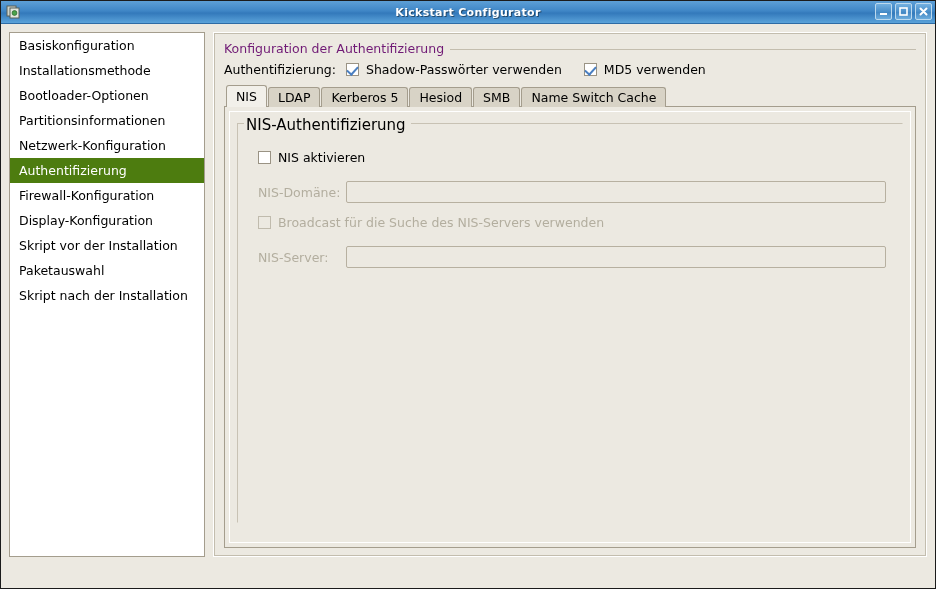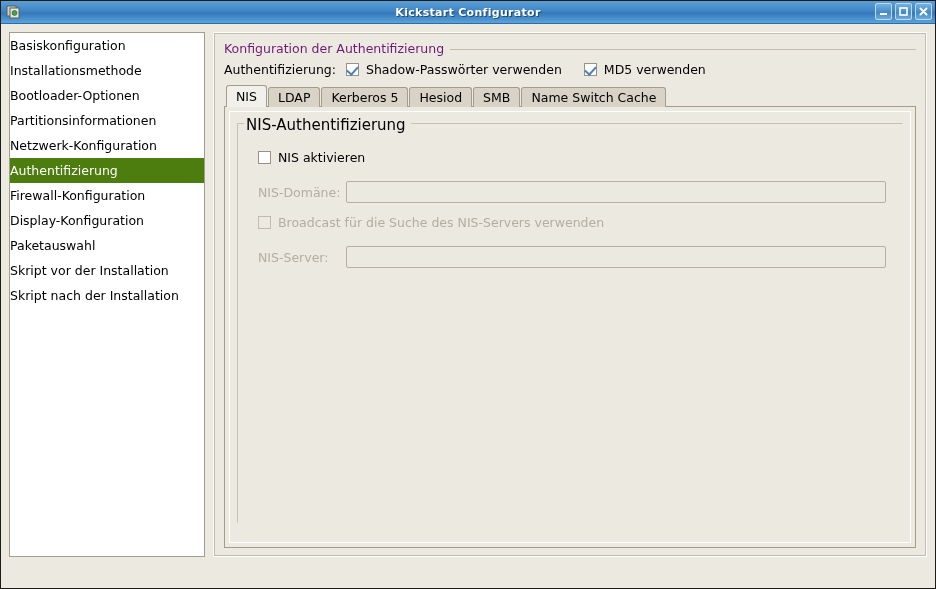--- a/index.html
+++ b/index.html
@@ -109,20 +109,21 @@
     width: 196px;
     background: #ffffff;
     border: 1px solid #a49d8d;
     box-sizing: border-box;
     overflow: hidden;
     flex: 0 0 auto;
   }
   .side-item {
     height: 25px;
     line-height: 25px;
+    padding-left: 9px;
     font-size: 12.5px;
     color: #000000;
     white-space: nowrap;
     overflow: hidden;
   }
   .side-item.selected {
     background: #4d7c0f;
     color: #ffffff;
   }
 
@@ -331,22 +332,22 @@
 
     <div class="sidebar">
       <div class="side-item">Basiskonfiguration</div>
       <div class="side-item">Installationsmethode</div>
       <div class="side-item">Bootloader-Optionen</div>
       <div class="side-item">Partitionsinformationen</div>
       <div class="side-item">Netzwerk-Konfiguration</div>
       <div class="side-item selected">Authentifizierung</div>
       <div class="side-item">Firewall-Konfiguration</div>
       <div class="side-item">Display-Konfiguration</div>
+      <div class="side-item">Skript vor der Installation</div>
       <div class="side-item">Paketauswahl</div>
-      <div class="side-item">Skript vor der Installation</div>
       <div class="side-item">Skript nach der Installation</div>
     </div>
 
     <div class="main">
       <div class="main-inner">
 
         <div class="legend-box">
           <span class="legend-label">Konfiguration der Authentifizierung</span>
 
           <div class="auth-row">

